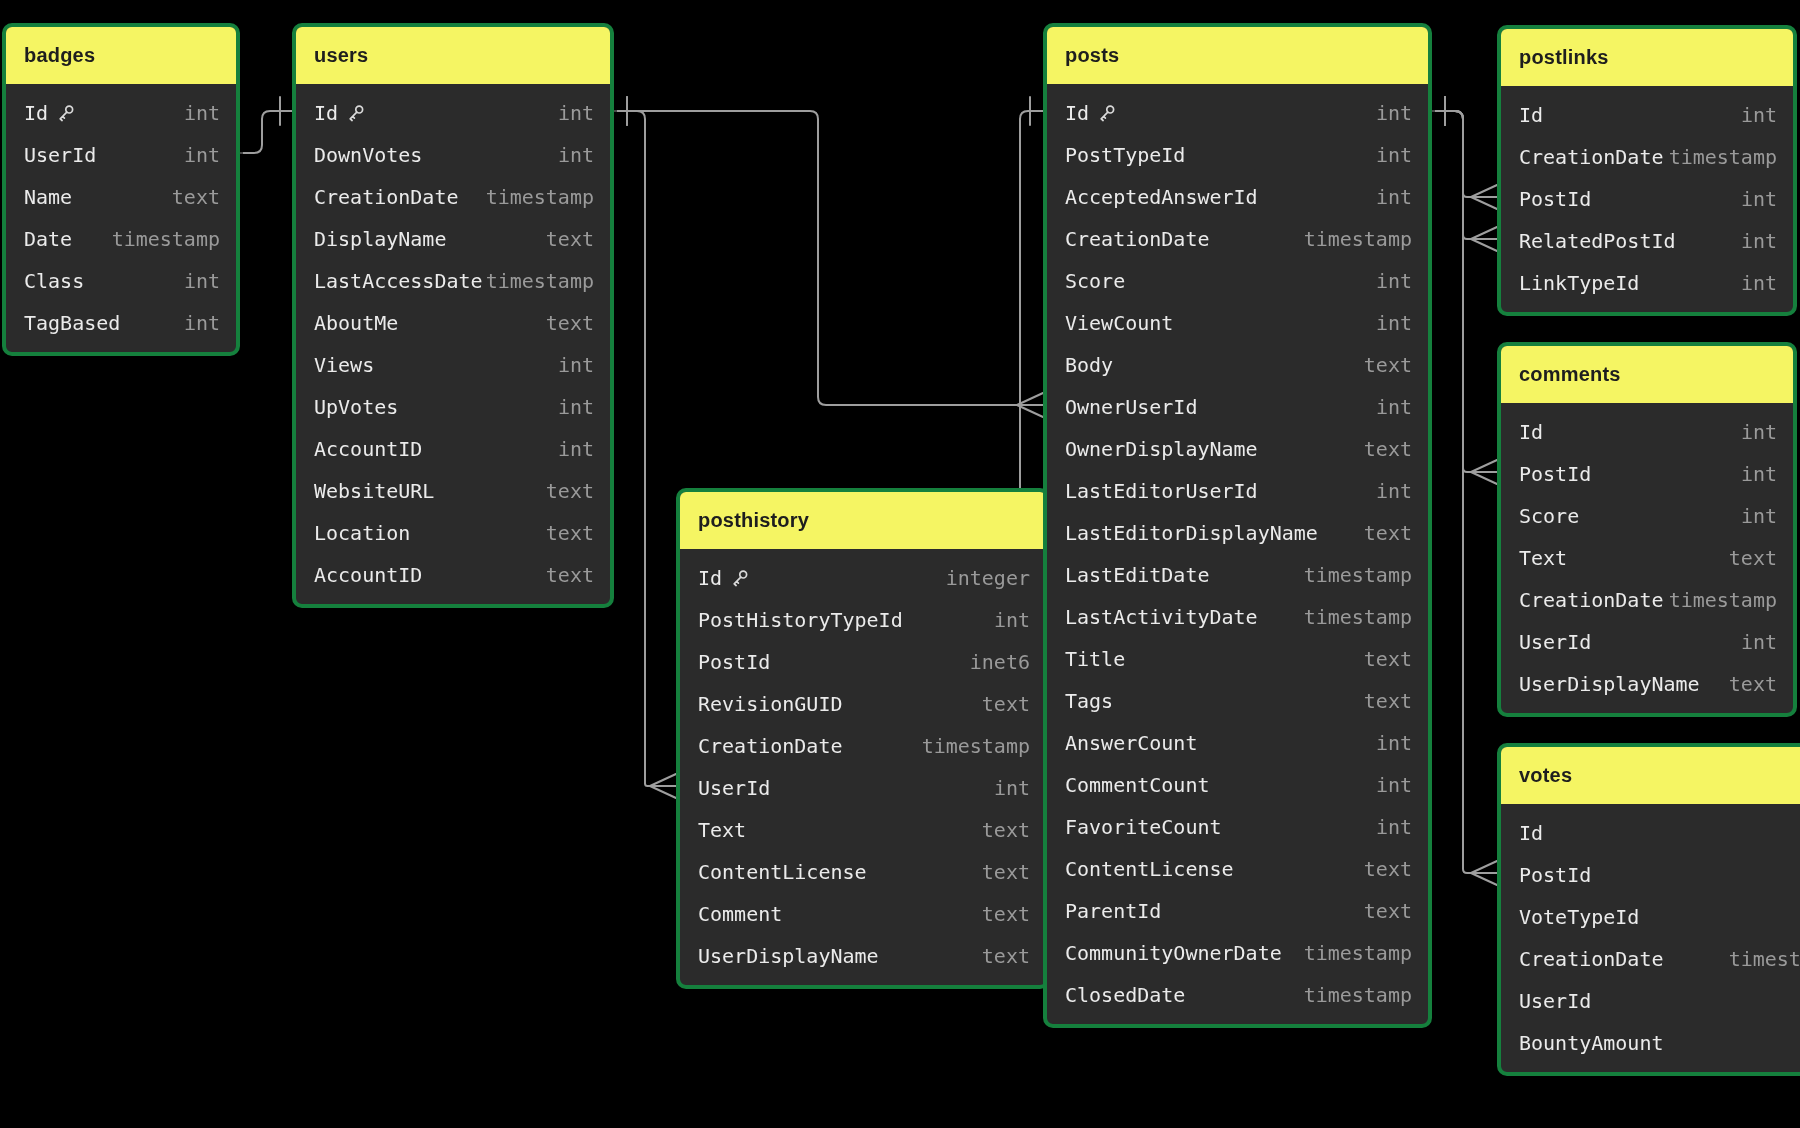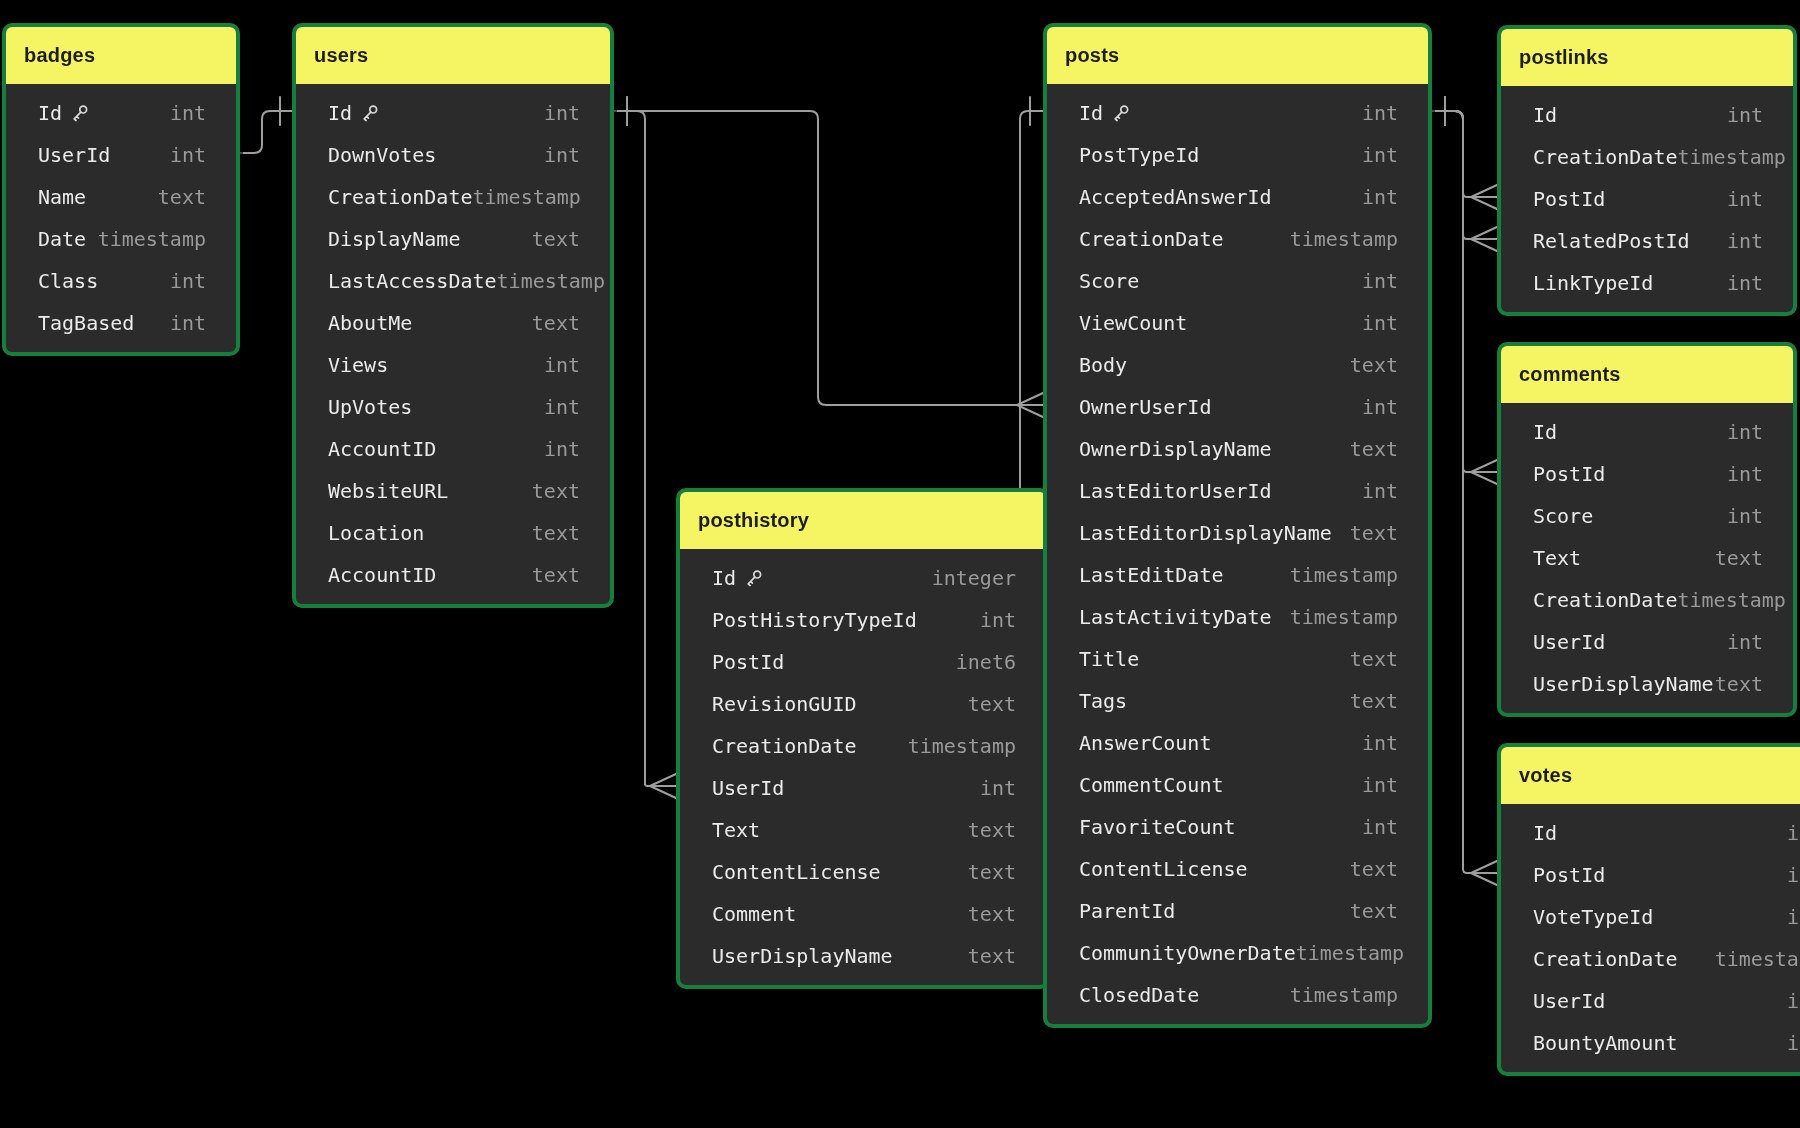--- a/index.html
+++ b/index.html
@@ -19,21 +19,21 @@
     box-shadow:3px 3px 0 rgba(0,0,0,.55);
   }
   .thead{
     height:57px;background:#f5f563;
     display:flex;align-items:center;
     padding:0 18px;
     font-family:"Liberation Sans",sans-serif;
     font-weight:bold;font-size:20px;letter-spacing:.2px;
     color:#1e1e1e;
   }
-  .tbody{padding:8px 14px;}
+  .tbody{padding:8px 0;}
   .row{
     height:42px;display:flex;align-items:center;justify-content:space-between;
     padding:0 16px 0 18px;white-space:nowrap;
   }
   .fname{color:#ebebeb;font-size:20px;display:flex;align-items:center;gap:9px;}
   .ftype{color:#9a9a9a;font-size:20px;}
   .key-icon{flex:0 0 auto;}
 </style>
 </head>
 <body>

